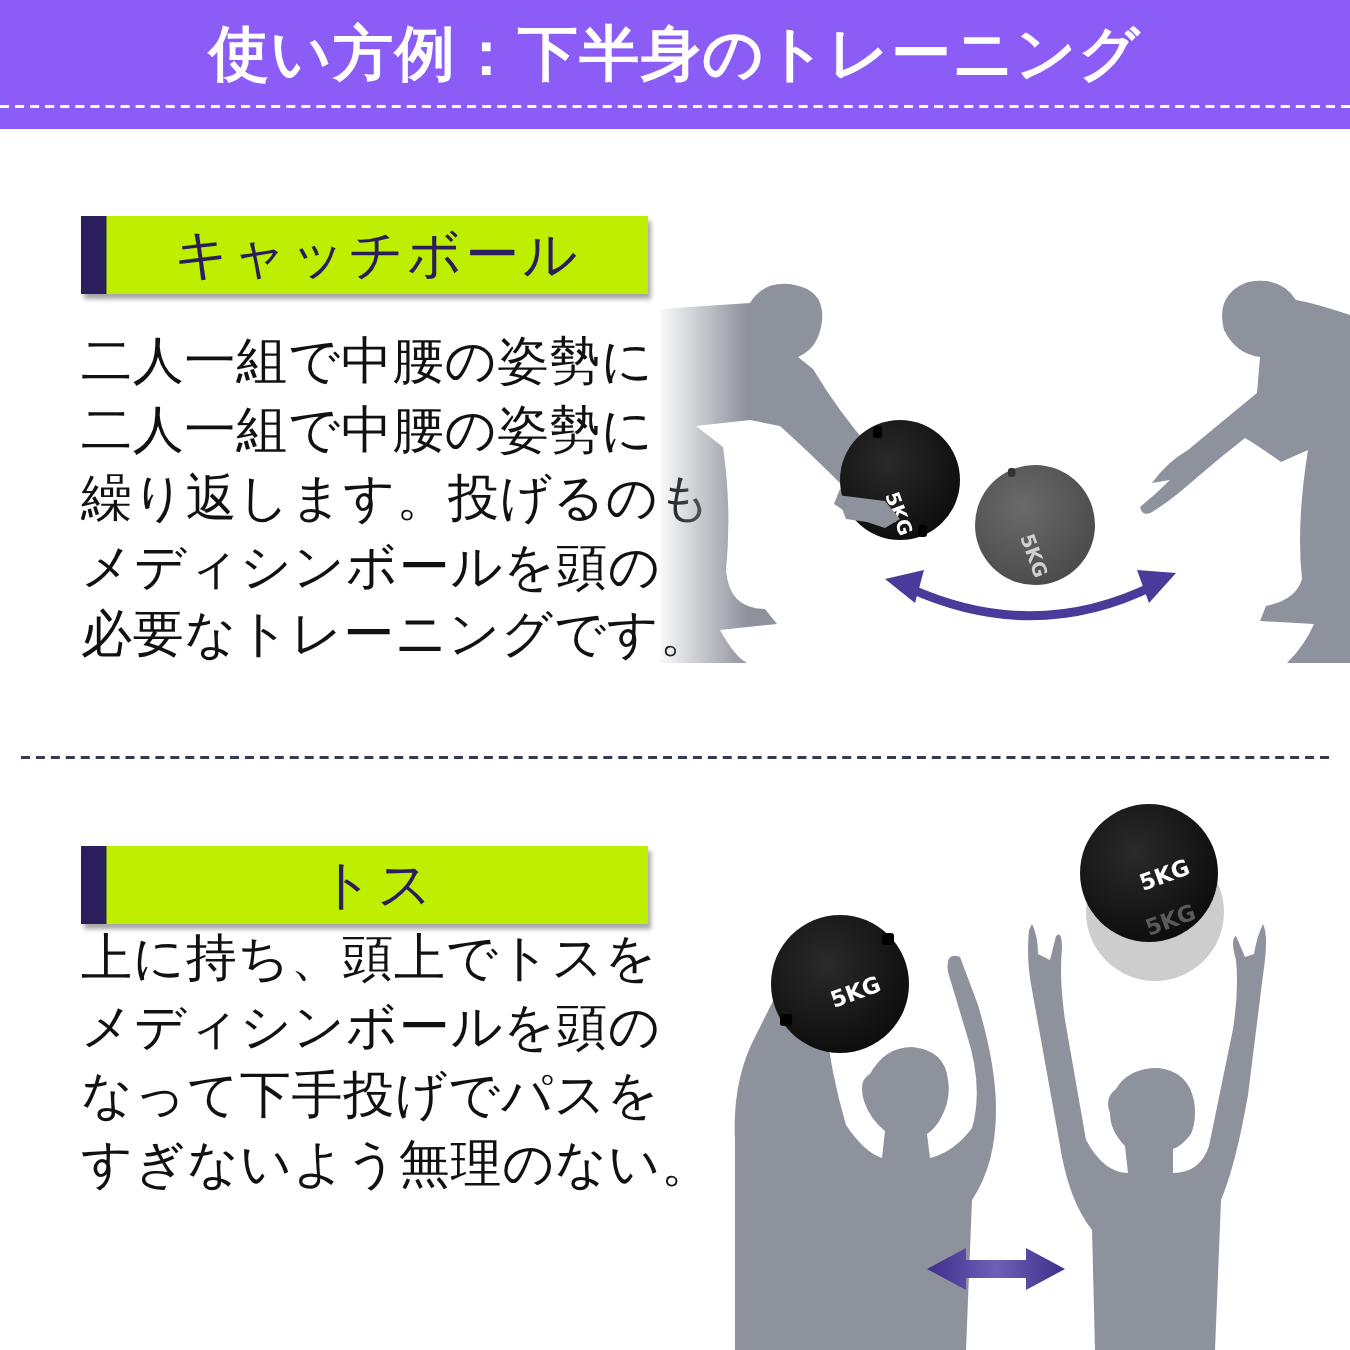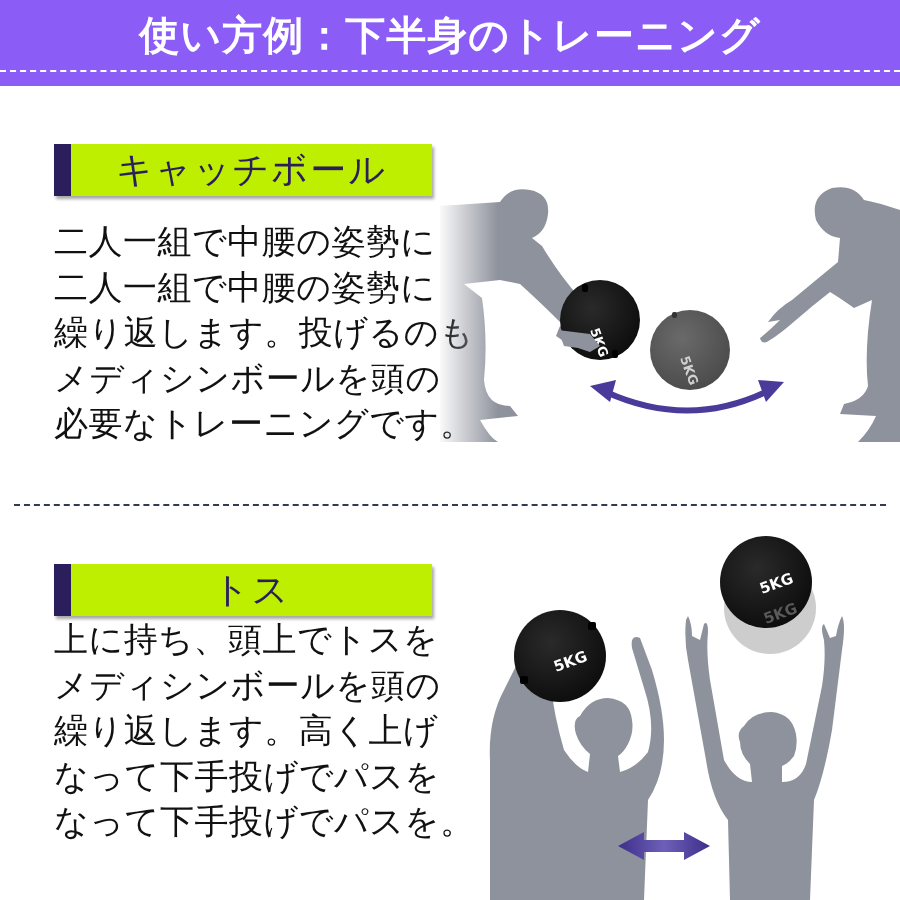--- a/index.html
+++ b/index.html
@@ -127,23 +127,22 @@
 <div class="divider"></div>
 
 <div class="label-bar" style="top:564px;">
   <div class="accent"></div>
   <div class="label-text">トス</div>
 </div>
 
 <div class="body-text" style="top:617px;">
   <span class="line">上に持ち、頭上でトスを</span>
   <span class="line">メディシンボールを頭の</span>
-  <span class="line">繰り返します。高く上げ</span>
   <span class="line">なって下手投げでパスを</span>
-  <span class="line">なって下手投げでパスを。</span>
+  <span class="line">すぎないよう無理のない。</span>
 </div>
 
 <svg class="illus" style="left:480px; top:520px;" width="420" height="380" viewBox="0 0 420 380">
   <defs>
     <radialGradient id="ballDark2" cx="0.4" cy="0.35" r="0.7">
       <stop offset="0" stop-color="#2a2a2a"></stop>
       <stop offset="1" stop-color="#0c0c0c"></stop>
     </radialGradient>
     <linearGradient id="arrowGrad" x1="0" x2="1" y1="0" y2="0">
       <stop offset="0" stop-color="#3d2f8a"></stop>

